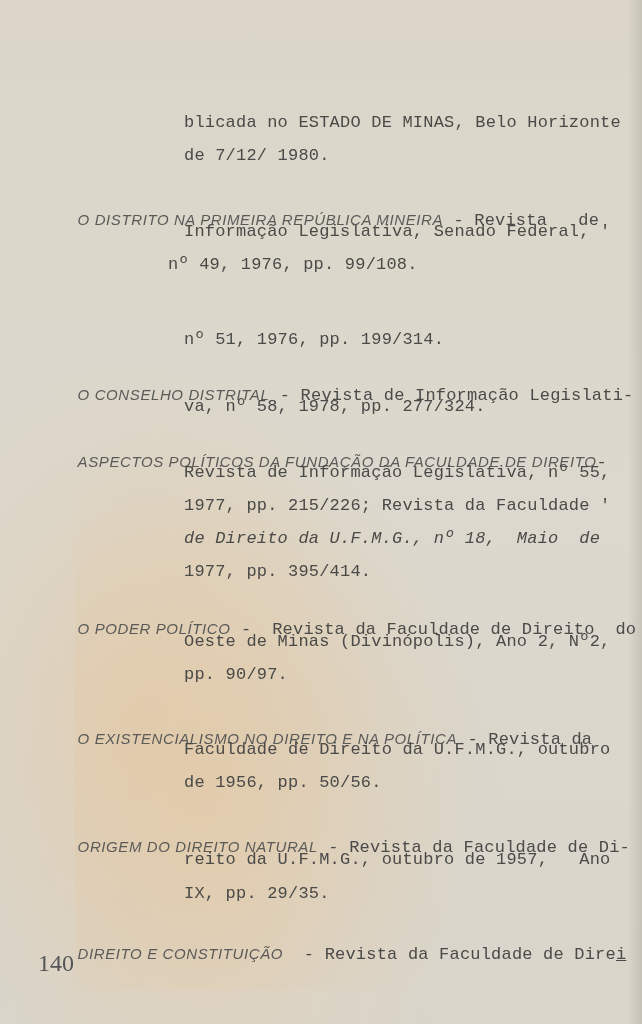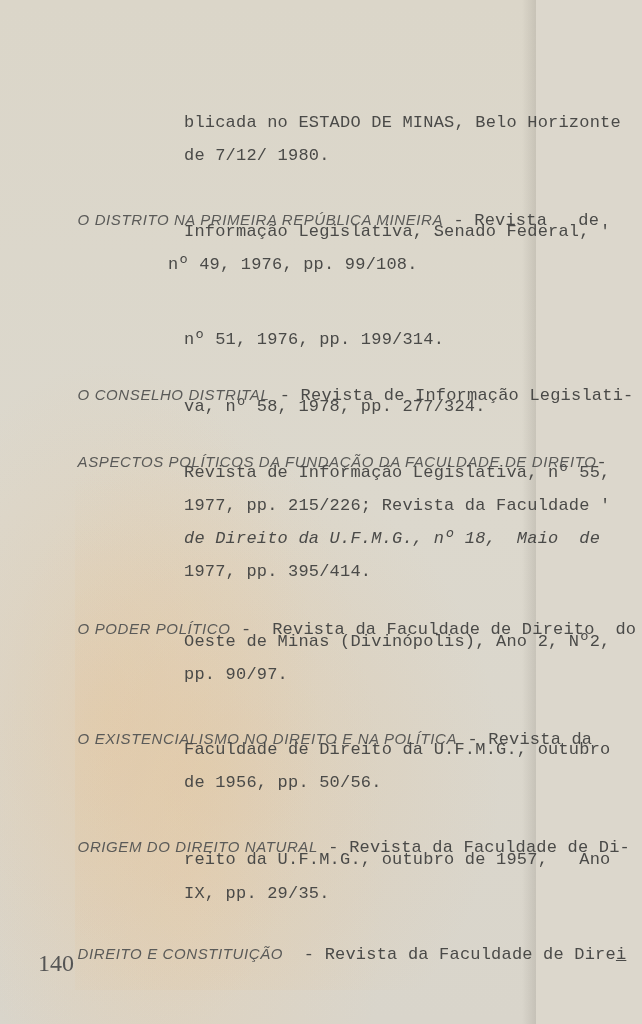--- a/index.html
+++ b/index.html
@@ -11,21 +11,21 @@
       height: 1024px;
       overflow: hidden;
       position: relative;
       background: #dcd7cc;
       font-family: "Liberation Mono", "DejaVu Sans Mono", monospace;
       color: #4a4a48;
     }
     .page {
       position: absolute;
       left: 0; top: 0;
-      width: 536px; height: 1024px;
+      width: 642px; height: 1024px;
       background:
         radial-gradient(ellipse at 20% 70%, rgba(230,195,150,0.35) 0%, rgba(230,195,150,0.0) 35%),
         radial-gradient(ellipse at 35% 85%, rgba(235,205,165,0.30) 0%, rgba(235,205,165,0.0) 40%),
         linear-gradient(180deg, #dbd6c9 0%, #dcd8cd 50%, #d9d5cb 100%);
     }
     .stain {
       position: absolute;
       left: 75px; top: 440px;
       width: 430px; height: 550px;
       background: radial-gradient(ellipse at 30% 60%, rgba(228,190,140,0.28) 0%, rgba(228,190,140,0.12) 45%, rgba(228,190,140,0) 70%);

